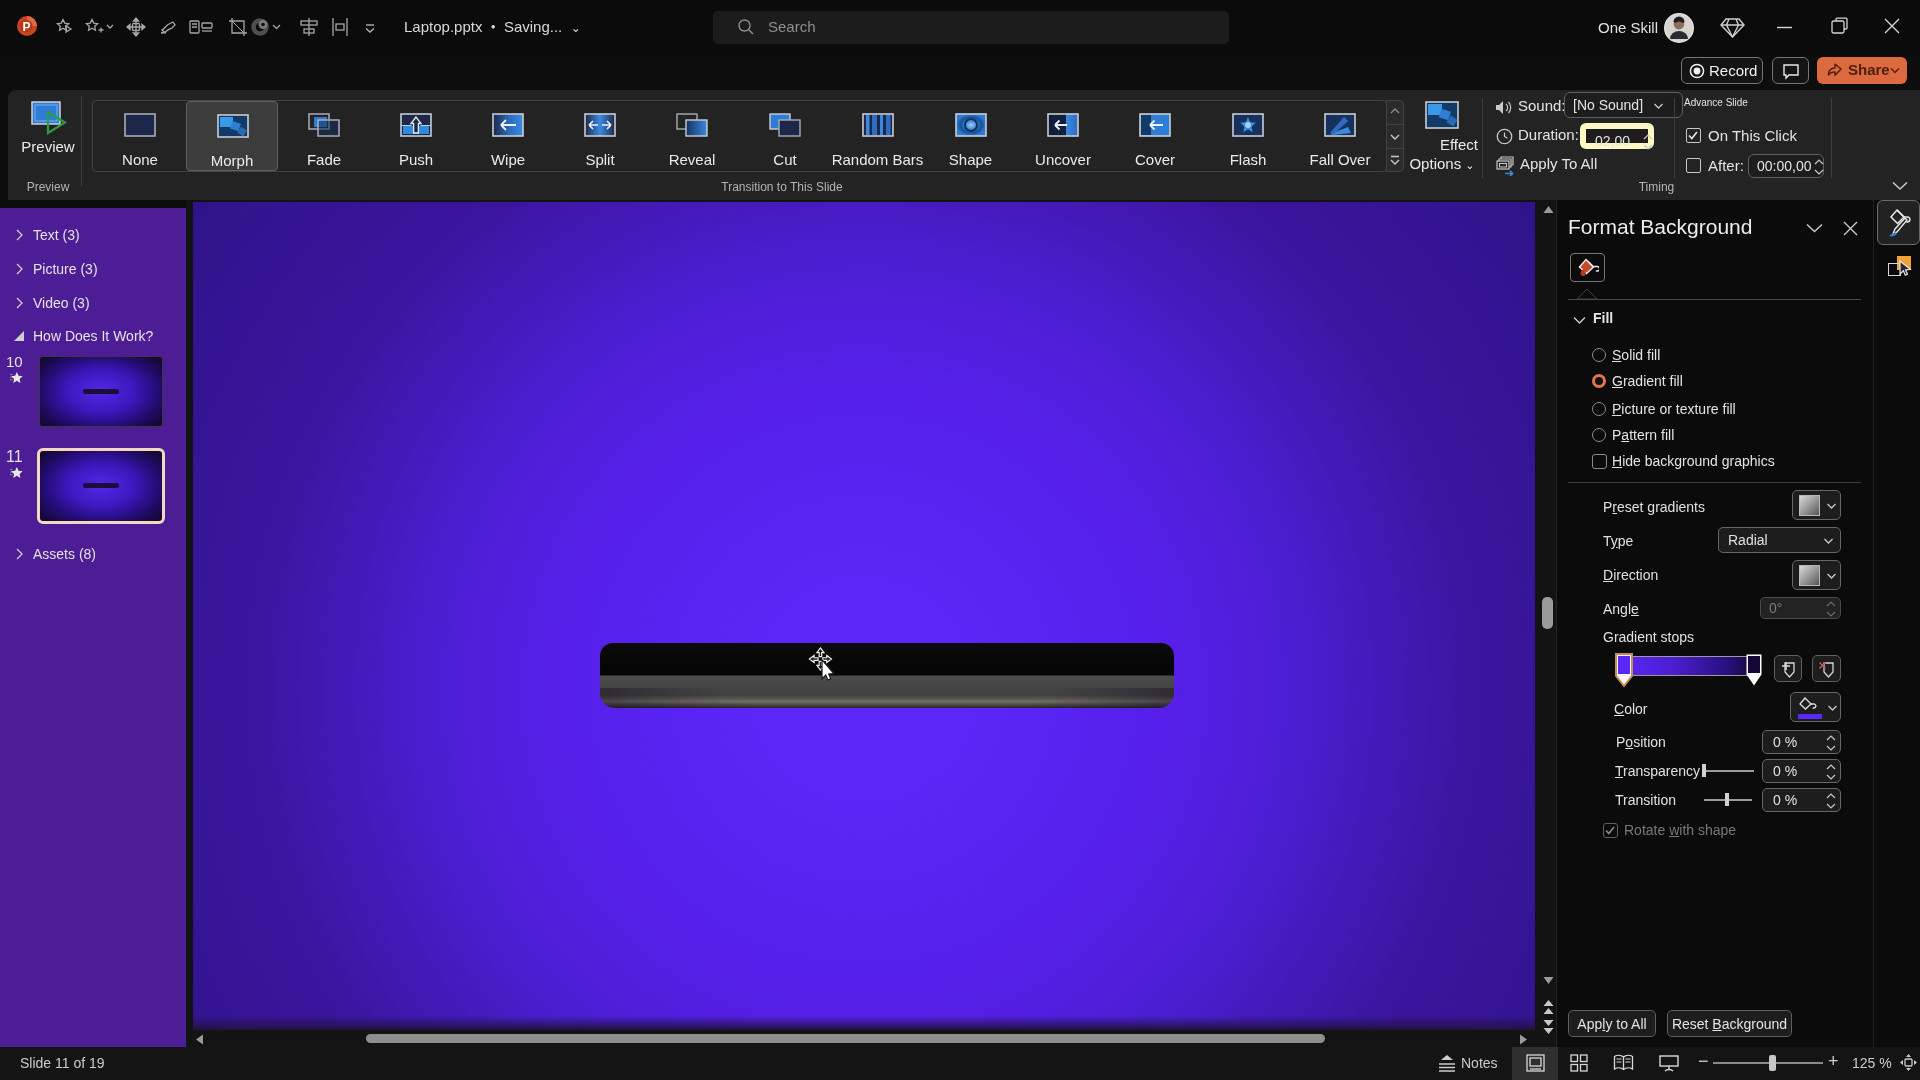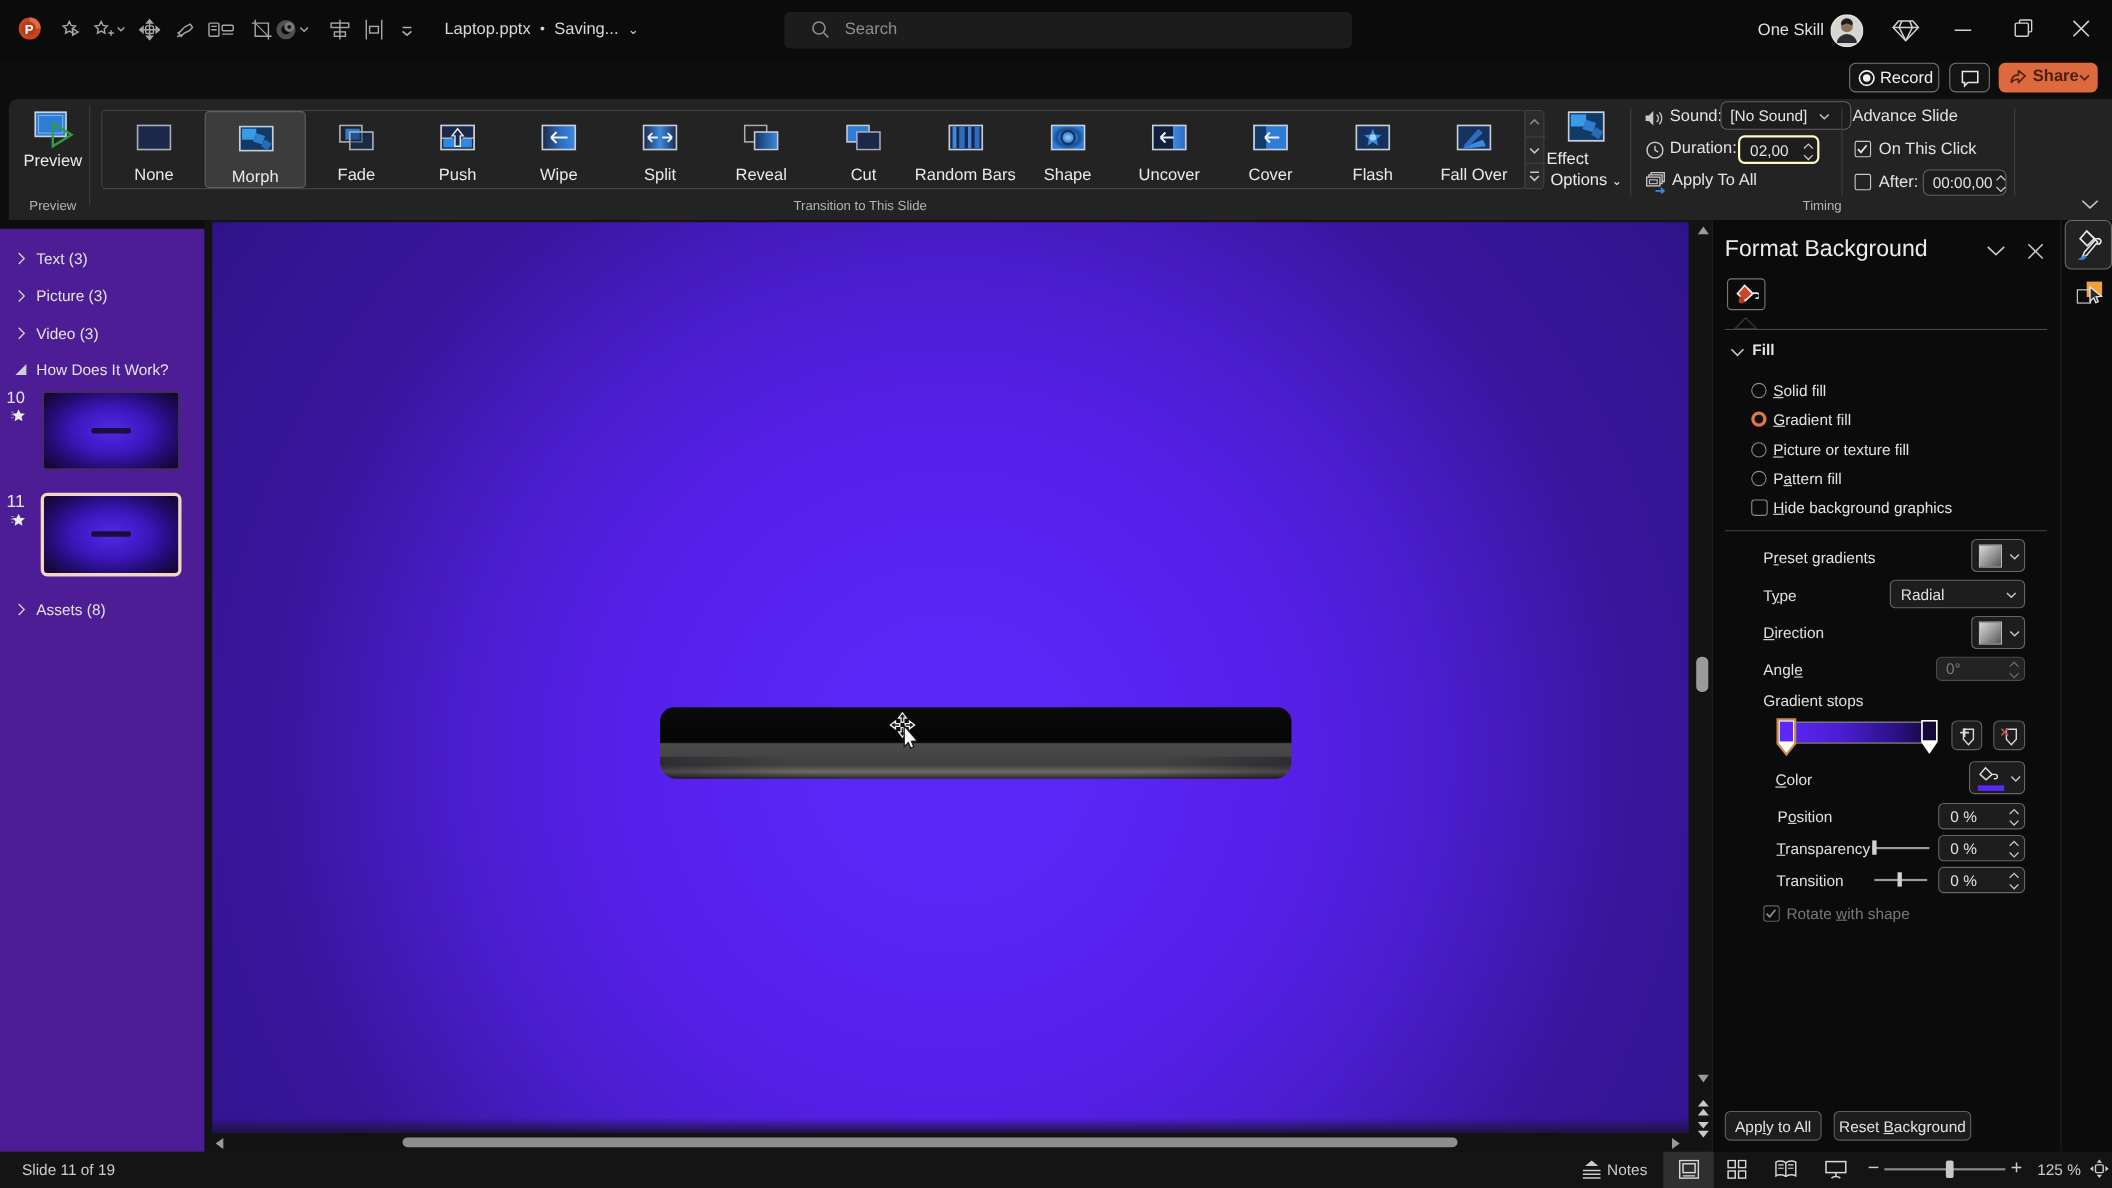--- a/index.html
+++ b/index.html
@@ -328,57 +328,57 @@
           <path d="M1 1.5 h8 M1 5 l4 4 4-4"></path>
         </svg>
     </div>
 
     <svg class="abs" style="left:1417px;top:11px" width="34" height="28" viewBox="0 0 34 28">
       <rect x="1" y="1" width="32" height="26" fill="#123a66" stroke="#c9cdd4" stroke-width="1.6"></rect>
       <rect x="3" y="3" width="14" height="11" fill="#3b9ae8"></rect>
       <rect x="15" y="9" width="10" height="9" fill="#2f7fd0" transform="rotate(18 20 13)"></rect>
       <rect x="23" y="16" width="8" height="8" fill="#2a6cb4" transform="rotate(32 27 20)"></rect>
     </svg>
-    <div class="abs" style="left:1398px;top:46px;width:72px;text-align:left;color:#eaeaea;font-size:15px">Effect</div>
+    <div class="abs" style="left:1398px;top:46px;width:72px;text-align:right;color:#eaeaea;font-size:15px">Effect</div>
     <div class="abs" style="left:1392px;top:65px;width:84px;text-align:center;color:#eaeaea;font-size:15px">Options <span style="font-size:11px">⌄</span></div>
     <div class="vsep" style="left:1474px;top:8px;height:80px"></div>
     <div class="riblbl" style="left:600px;top:90px;width:348px;text-align:center">Transition to This Slide</div>
 
     <svg class="abs" style="left:1487px;top:9px" width="19" height="17" viewBox="0 0 19 17" fill="none" stroke="#c8c8c8" stroke-width="1.2">
       <path d="M1 6 h3 l4-4 v13 l-4-4 h-3 z" fill="#c8c8c8" stroke="none"></path>
       <path d="M11 5 a4.5 4.5 0 0 1 0 7 M13.5 3 a8 8 0 0 1 0 11"></path>
     </svg>
     <span class="abs" style="left:1510px;top:7px;color:#e3e3e3;font-size:15px">Sound:</span>
     <div class="abs" style="left:1556px;top:2px;width:119px;height:26px;border:1px solid #606060;border-radius:6px;background:#1d1d1d">
       <span class="abs" style="left:8px;top:4px;color:#e3e3e3;font-size:14px">[No Sound]</span>
       <svg class="abs" style="left:88px;top:9px" width="11" height="9" viewBox="0 0 11 9" fill="none" stroke="#c8c8c8" stroke-width="1.3">
           <path d="M1.5 2 l4 4 4-4"></path>
         </svg>
     </div>
     <svg class="abs" style="left:1488px;top:38px" width="17" height="17" viewBox="0 0 17 17" fill="none" stroke="#c8c8c8" stroke-width="1.3">
       <circle cx="8.5" cy="8.5" r="7.2"></circle>
         <path d="M8.5 4.5 v4 l3 1.8"></path>
     </svg>
     <span class="abs" style="left:1510px;top:36px;color:#e3e3e3;font-size:15px">Duration:</span>
-    <div class="abs" style="left:1572px;top:33px;width:74px;height:26px;border:2px solid #fef9c3;border-radius:6px;background:#1d1d1d">
+    <div class="abs" style="left:1572px;top:33px;width:74px;height:26px;border:6px solid #fef9c3;border-radius:6px;background:#1d1d1d">
       <span class="abs" style="left:9px;top:4px;color:#e3e3e3;font-size:14px">02,00</span>
       <svg class="abs" style="left:56px;top:3px" width="12" height="20" viewBox="0 0 12 20" fill="none" stroke="#c8c8c8" stroke-width="1.2">
           <path d="M2 7 l4-4 4 4 M2 13 l4 4 4-4"></path>
         </svg>
     </div>
     <svg class="abs" style="left:1488px;top:65px" width="22" height="21" viewBox="0 0 22 21" fill="none" stroke="#c8c8c8" stroke-width="1.2">
       <path d="M5 4 V2 h12 v8 h-2"></path>
       <path d="M3 6 V4 h12 v8 h-2"></path>
       <rect x="1" y="6" width="12" height="8" fill="#262626"></rect>
       <rect x="3.5" y="8.5" width="7" height="3.5" stroke-width="1"></rect>
       <path d="M9 18.5 h8 M17 18.5 l-3.2-2.6 M17 18.5 l-3.2 2.6" stroke="#3b8ae0" stroke-width="1.5"></path>
     </svg>
     <span class="abs" style="left:1512px;top:65px;color:#e3e3e3;font-size:15px">Apply To All</span>
     <div class="vsep" style="left:1666px;top:8px;height:80px"></div>
-    <span class="abs" style="left:1676px;top:7px;color:#e3e3e3;font-size:15px">Advance Slide</span>
+    <span class="abs" style="left:1676px;top:7px;color:#e3e3e3;font-size:10px">Advance Slide</span>
     <div class="abs" style="left:1678px;top:38px;width:15px;height:15px;border:1.5px solid #c8c8c8;border-radius:2px">
       <svg class="abs" style="left:1px;top:2px" width="10" height="9" viewBox="0 0 10 9" fill="none" stroke="#e8e8e8" stroke-width="1.6">
           <path d="M1 4.5 l2.8 3 L9 1"></path>
         </svg>
     </div>
     <span class="abs" style="left:1700px;top:37px;color:#e3e3e3;font-size:15px">On This Click</span>
     <div class="abs" style="left:1678px;top:68px;width:15px;height:15px;border:1.5px solid #c8c8c8;border-radius:2px"></div>
     <span class="abs" style="left:1700px;top:67px;color:#e3e3e3;font-size:15px">After:</span>
     <div class="abs" style="left:1740px;top:64px;width:76px;height:24px;border:1px solid #606060;border-radius:6px;background:#1d1d1d">
       <span class="abs" style="left:8px;top:3px;color:#e3e3e3;font-size:14px">00:00,00</span>

